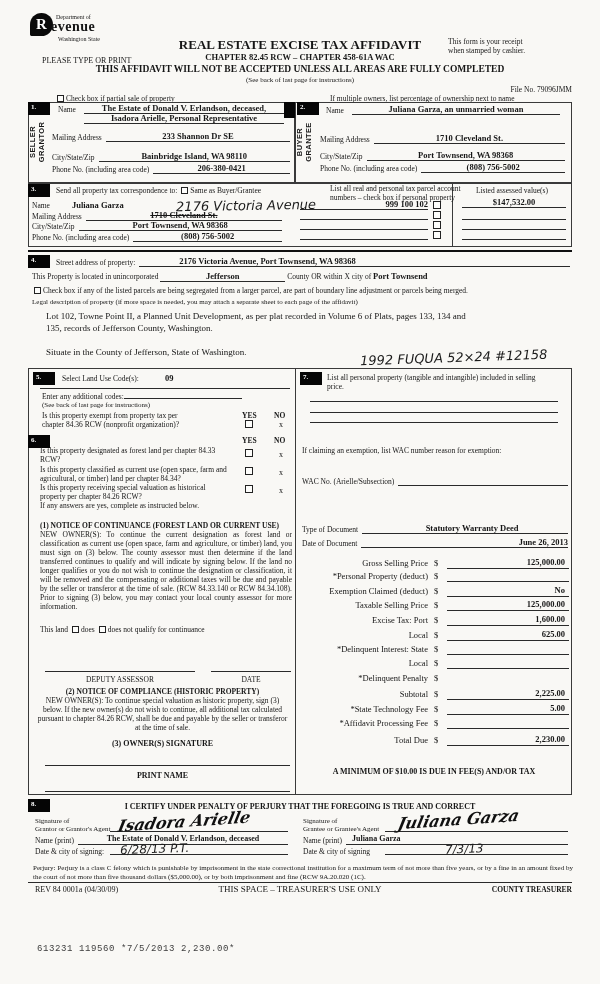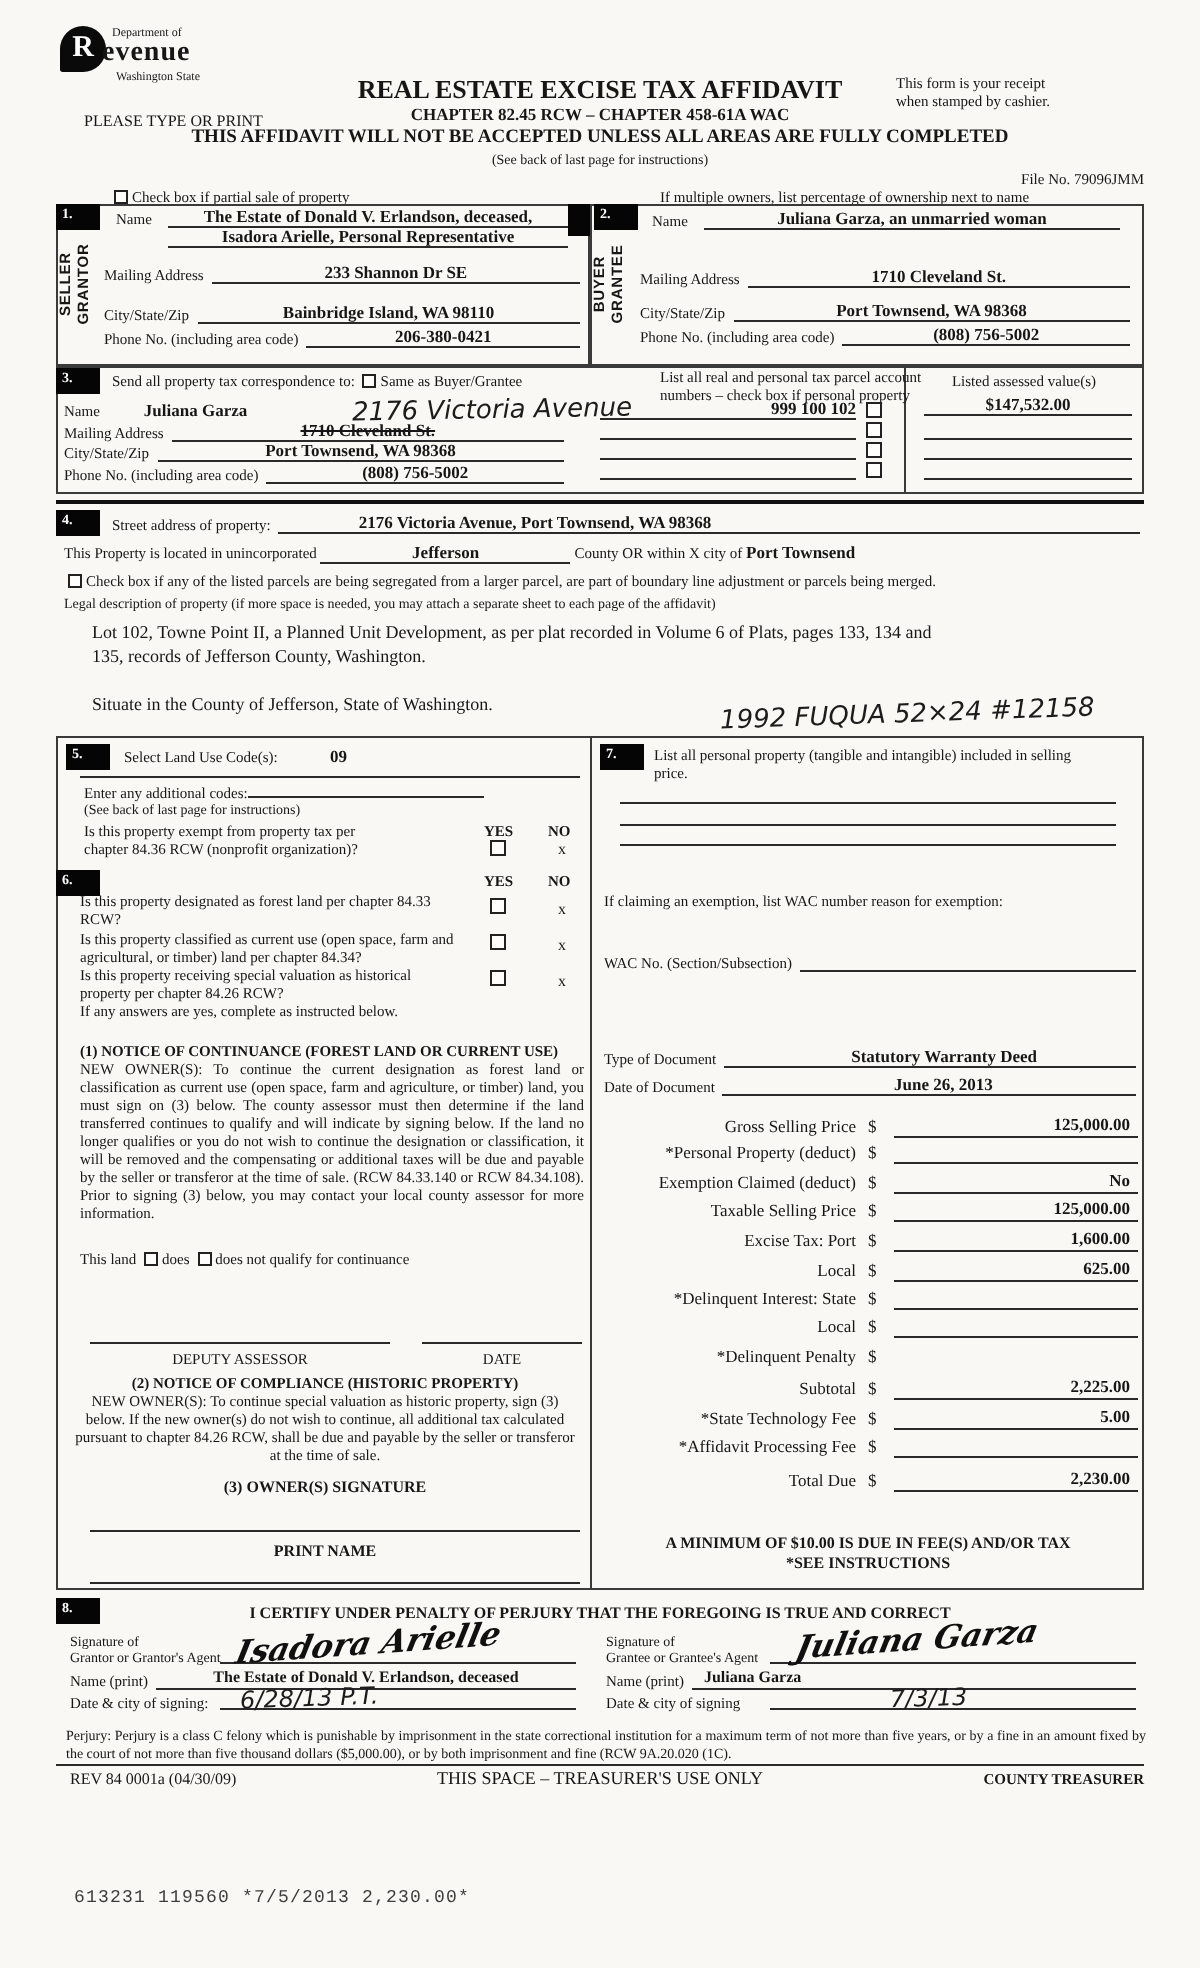--- a/index.html
+++ b/index.html
@@ -222,30 +222,30 @@
   <div class="abs line" style="left:45px;top:791px;width:245px"></div>
 
   <div class="abs numbox" style="left:300px;top:372px">7.</div>
   <div class="abs fs75" style="left:327px;top:373px">List all personal property (tangible and intangible) included in selling</div>
   <div class="abs fs75" style="left:327px;top:382px">price.</div>
   <div class="abs line" style="left:310px;top:401px;width:248px"></div>
   <div class="abs line" style="left:310px;top:412px;width:248px"></div>
   <div class="abs line" style="left:310px;top:422px;width:248px"></div>
   <div class="abs fs75" style="left:302px;top:446px">If claiming an exemption, list WAC number reason for exemption:</div>
   <div class="abs row fs75" style="left:302px;top:477px;width:266px">
-    <span class="lab">WAC No. (Section/Subsection)</span>
+    <span class="lab">WAC No. (Arielle/Subsection)</span>
     <span class="val ul"></span>
   </div>
   <div class="abs row fs75" style="left:302px;top:523px;width:266px">
     <span class="lab">Type of Document</span>
     <span class="val ul fs85" style="text-align:center;padding-left:14px">Statutory Warranty Deed</span>
   </div>
   <div class="abs row fs75" style="left:302px;top:537px;width:266px">
     <span class="lab">Date of Document</span>
-    <span class="val ul fs85" style="text-align:center;padding-left:14px">June 26, 2013</span>
+    <span class="val ul fs85" style="text-align:right;padding-left:14px">June 26, 2013</span>
   </div>
 
   <div class="abs feerow" style="top:557px">
       <span class="flab">Gross Selling Price</span>
       <span class="fdol">$</span>
       <span class="fval ul">125,000.00</span>
     </div>
   <div class="abs feerow" style="top:571px">
       <span class="flab">*Personal Property (deduct)</span>
       <span class="fdol">$</span>
@@ -301,21 +301,20 @@
       <span class="fdol">$</span>
       <span class="fval ul"></span>
     </div>
   <div class="abs feerow" style="top:734px">
       <span class="flab">Total Due</span>
       <span class="fdol">$</span>
       <span class="fval ul">2,230.00</span>
     </div>
 
   <div class="abs b ctr fs8" style="left:300px;top:767px;width:268px">A MINIMUM OF $10.00 IS DUE IN FEE(S) AND/OR TAX</div>
-  <div class="abs b ctr fs8" style="left:300px;top:777px;width:268px">*SEE INSTRUCTIONS</div>
 
   <div class="abs numbox" style="left:28px;top:799px">8.</div>
   <div class="abs b ctr fs8" style="left:0;top:802px;width:600px">I CERTIFY UNDER PENALTY OF PERJURY THAT THE FOREGOING IS TRUE AND CORRECT</div>
 
   <div class="abs fs7" style="left:35px;top:817px">Signature of</div>
   <div class="abs fs7" style="left:35px;top:825px">Grantor or Grantor's Agent</div>
   <div class="abs line" style="left:110px;top:831px;width:178px"></div>
   <div class="abs script" style="left:118px;top:812px;font-size:16px">Isadora Arielle</div>
   <div class="abs row fs75" style="left:35px;top:834px;width:253px">
     <span class="lab">Name (print)</span>

